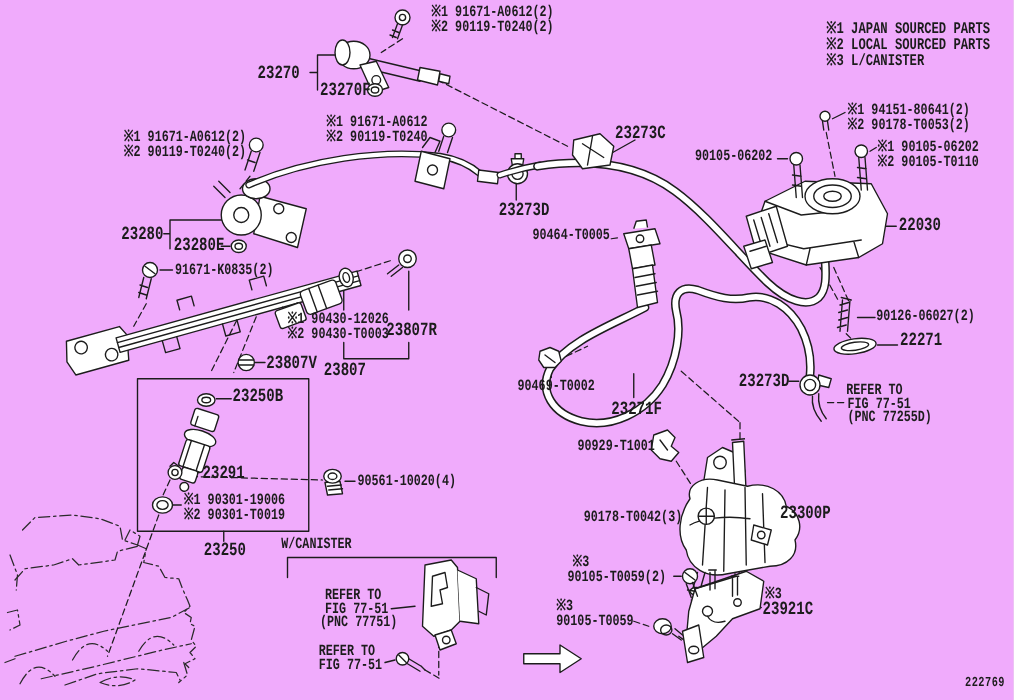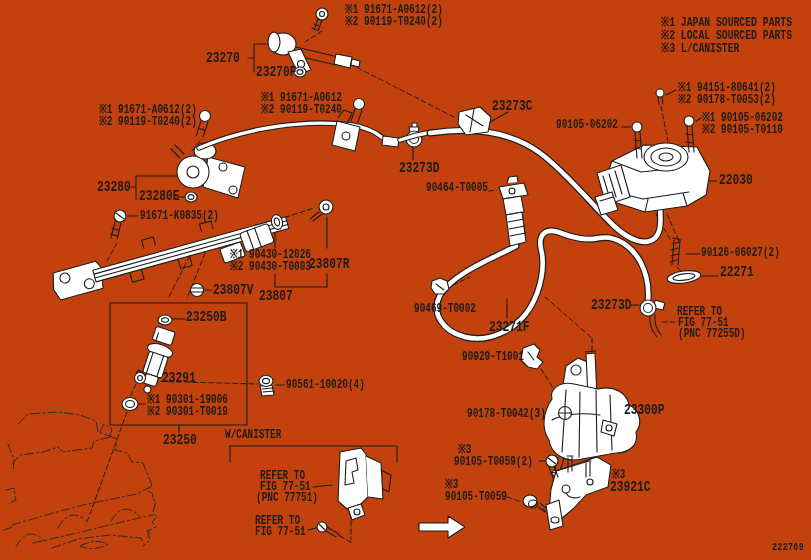--- a/index.html
+++ b/index.html
@@ -1,16 +1,16 @@
 <!DOCTYPE html>
 <html><head>
 <meta charset="utf-8">
 <style>
   html,body{margin:0;padding:0;background:#e8e8e8;}
-  #stage{position:relative;width:811px;height:560px;background:#c2410c;overflow:hidden;
+  #stage{position:relative;width:811px;height:560px;background:#f0abfc;overflow:hidden;
          font-family:"Liberation Mono",monospace;}
   #drawing{position:absolute;left:0;top:0;}
   .callout{position:absolute;white-space:nowrap;color:#1c1c1c;font-weight:bold;
            line-height:1;transform:scaleX(.75);transform-origin:0 0;}
   .major{font-size:15px;}
   .minor{font-size:12.5px;}
   .legend{font-size:13px;}
   .plate{font-size:11px;letter-spacing:.5px;}
   svg *{vector-effect:non-scaling-stroke;}
   .ln{stroke:#1c1c1c;stroke-width:1.1;fill:none;stroke-linecap:round;stroke-linejoin:round;}

